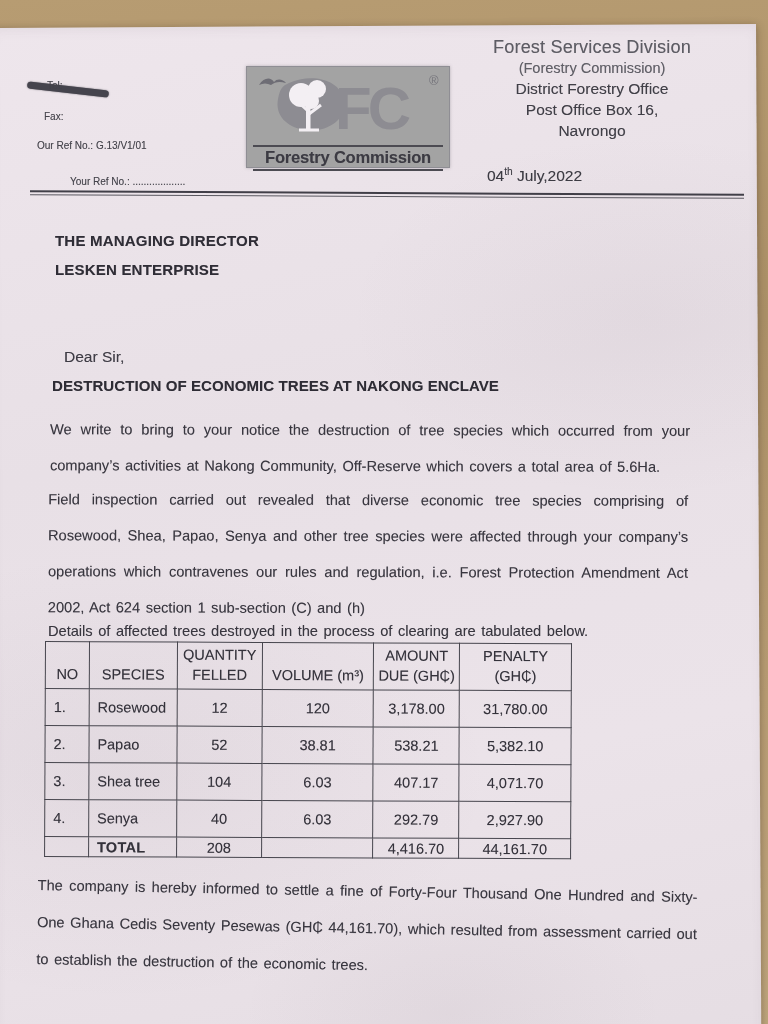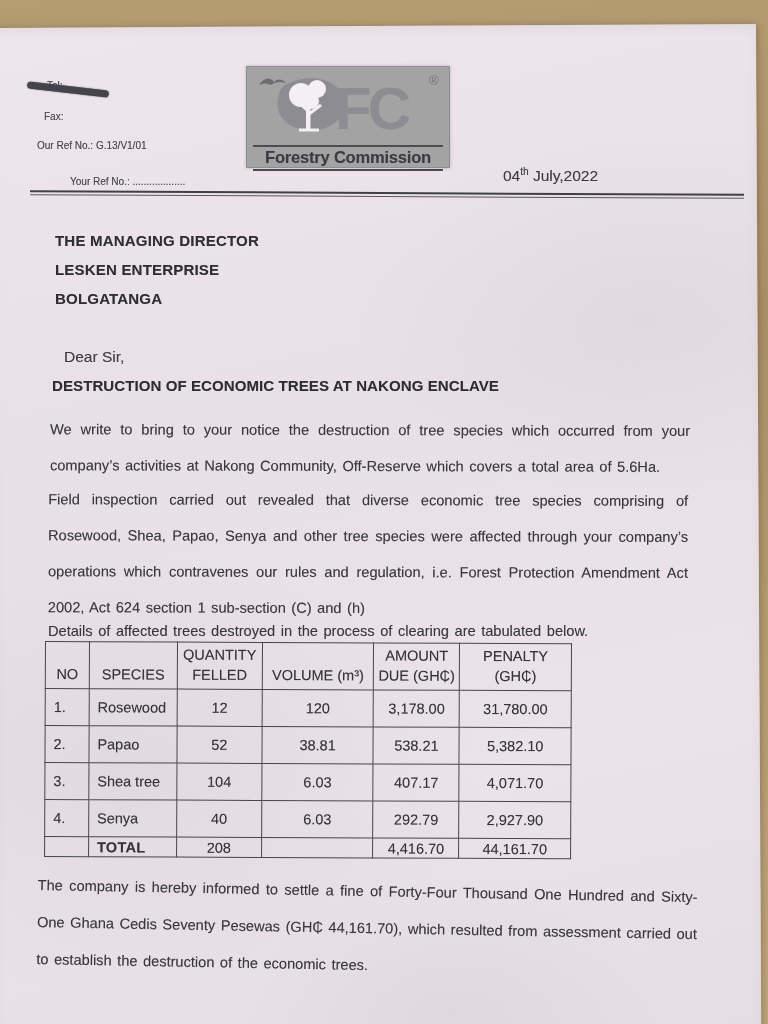--- a/index.html
+++ b/index.html
@@ -61,21 +61,21 @@
   }
 
   .division {
     left: 442px; top: 36px; width: 300px;
     text-align: center;
   }
   .division .l1 { font-size: 18px; color: #5d5c64; letter-spacing: 0.2px; line-height: 22px; }
   .division .l2 { font-size: 14.5px; color: #605f67; line-height: 20px; }
   .division .l3, .division .l4, .division .l5 { font-size: 15.5px; color: #403f47; line-height: 21px; }
 
-  .date-line { left: 487px; top: 166px; font-size: 15.5px; color: #3c3b43; margin-left: 16px; }
+  .date-line { left: 487px; top: 166px; font-size: 15.5px; color: #3c3b43; }
   .date-line sup { font-size: 10px; }
 
   .header-rule {
     left: 30px; top: 192px; width: 714px; height: 5px;
     border-top: 2px solid #413f48;
     border-bottom: 1px solid #5a5860;
     transform: rotate(0.3deg);
   }
 
   .recipient { left: 55px; top: 226px; }
@@ -145,29 +145,35 @@
         <circle cx="60" cy="32" r="8" fill="#f3eff3"></circle>
         <rect x="55" y="34" width="4.5" height="27" fill="#f3eff3"></rect>
         <path d="M57 42 L46 32 M58 45 L70 36 M48 61 L68 61" stroke="#f3eff3" stroke-width="3" fill="none"></path>
       </g>
       <text x="84" y="60" font-family="Liberation Sans, DejaVu Sans, sans-serif" font-size="60" font-weight="bold" fill="#8d8c92" letter-spacing="-4">FC</text>
       <text x="178" y="16" font-family="Liberation Sans, DejaVu Sans, sans-serif" font-size="13" fill="#76757c">®</text>
     </svg>
     <div class="logo-caption soft">Forestry Commission</div>
   </div>
 
+  <div class="abs division">
+    <div class="l1 soft">Forest Services Division</div>
+    <div class="l2 soft">(Forestry Commission)</div>
+    <div class="l3 soft">District Forestry Office</div>
+    <div class="l4 soft">Post Office Box 16,</div>
+    <div class="l5 soft">Navrongo</div>
+  </div>
 
   <div class="abs date-line soft"><span>04</span><sup>th</sup><span> July,2022</span></div>
 
   <div class="abs header-rule"></div>
 
   <div class="abs recipient">
     <div class="soft">THE MANAGING DIRECTOR</div>
     <div class="soft">LESKEN ENTERPRISE</div>
-    <div class="soft">BOLGATANGA</div>
   </div>
 
   <div class="abs salutation soft">Dear Sir,</div>
   <div class="abs subject soft">DESTRUCTION OF ECONOMIC TREES AT NAKONG ENCLAVE</div>
 
   <div class="abs body-par p1 soft">We write to bring to your notice the destruction of tree species which occurred from your company’s activities at Nakong Community, Off-Reserve which covers a total area of 5.6Ha.</div>
   <div class="abs body-par p2 soft">Field inspection carried out revealed that diverse economic tree species comprising of Rosewood, Shea, Papao, Senya and other tree species were affected through your company’s operations which contravenes our rules and regulation, i.e. Forest Protection Amendment Act 2002, Act 624 section 1 sub-section (C) and (h)</div>
   <div class="abs body-par p3 soft">Details of affected trees destroyed in the process of clearing are tabulated below.</div>
 
   <table class="trees abs">

